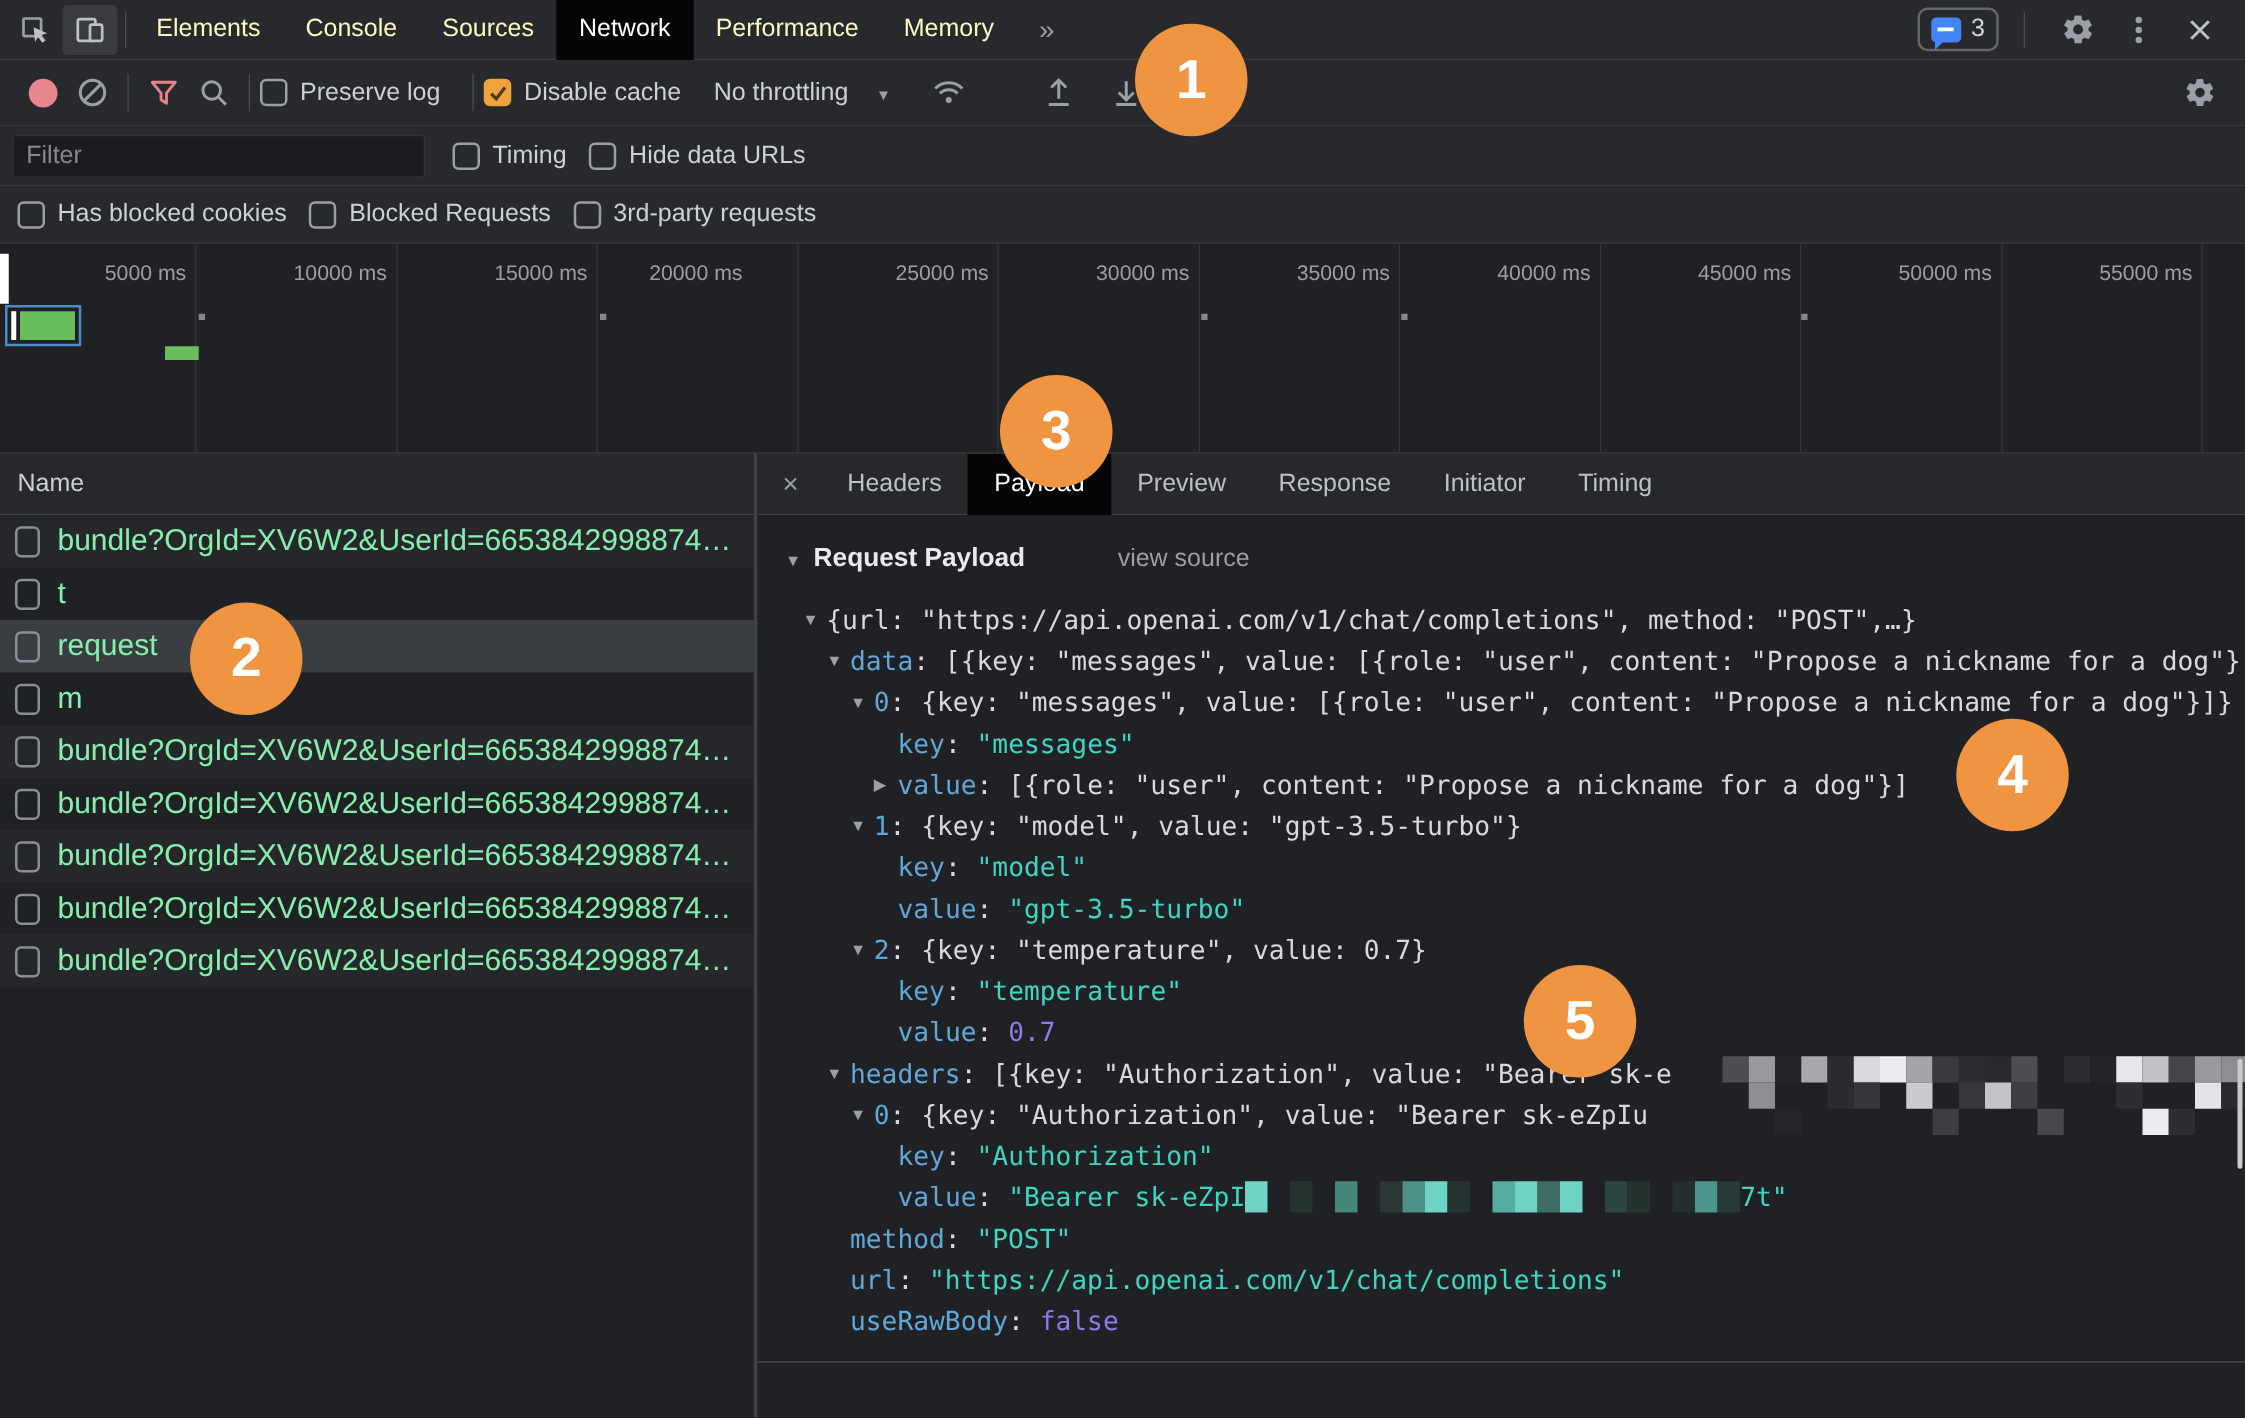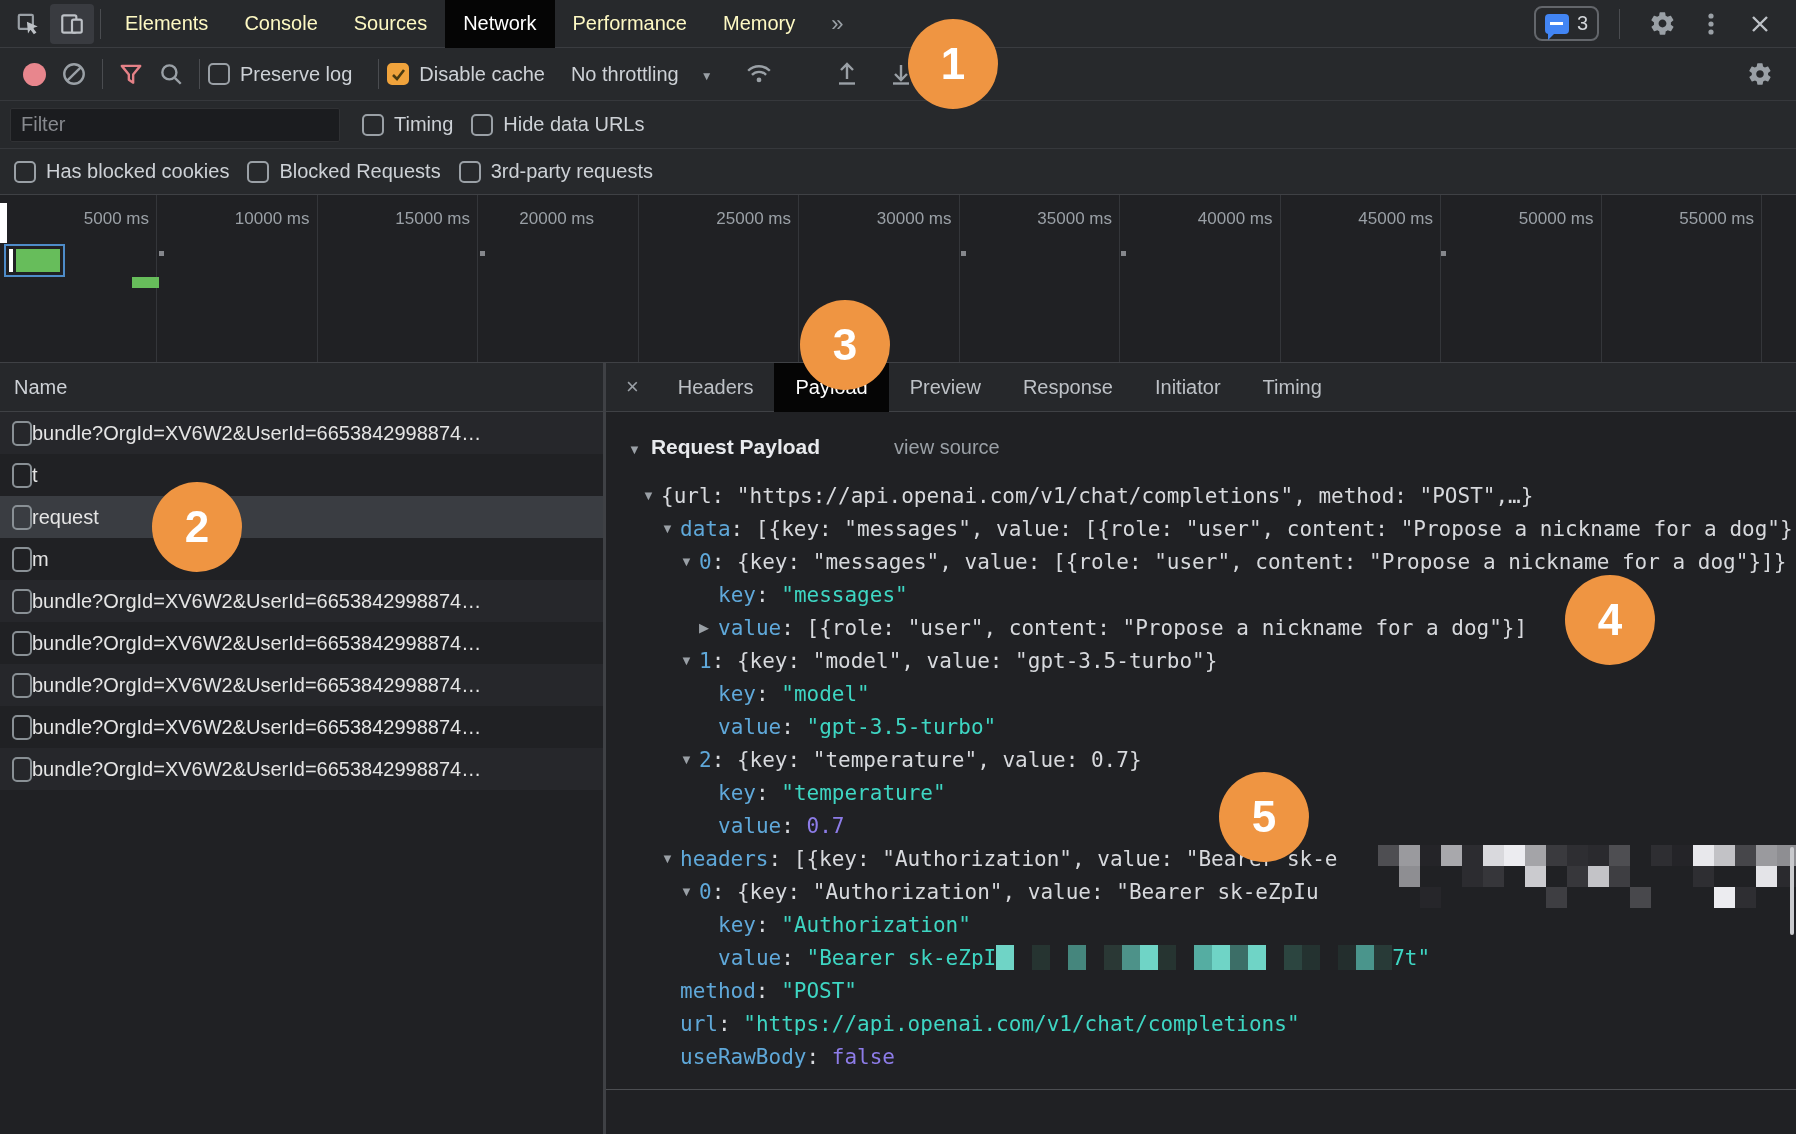--- a/index.html
+++ b/index.html
@@ -64,22 +64,22 @@
   #tl-bar1 .wh { width:4px; background:#fff; margin:3px 0 3px 3px; }
   #tl-bar1 .gr { flex:1; background:#67bd5b; margin:3px; }
   #tl-bar2 { left:132px; top:82px; width:27px; height:11px; background:#67bd5b; }
 
   
   #main { left:0; top:363px; width:1796px; height:771px; display:flex; }
   #namepanel { width:603px; height:771px; background:#202124; flex:0 0 auto; }
   #splitter { width:3px; background:#3f4145; flex:0 0 auto; }
   #namehdr { height:49px; background:#26282b; border-bottom:1px solid #3f4145;
              display:flex; align-items:center; padding-left:14px; color:#cdd1d6; font-size:20px;}
-  .req-row { height:42px; display:flex; align-items:center; padding-left:12px; 
-             color:#e5e5e5; font-size:20px; white-space:nowrap; overflow:hidden;}
+  .req-row { height:42px; display:flex; align-items:center; padding-left:12px; gap:14px;
+             color:#86efac; font-size:24px; white-space:nowrap; overflow:hidden;}
   .req-row.alt { background:#26272b; }
   .req-row.selected { background:#3a3d42; }
   .req-cb { width:20px; height:25px; border:2px solid #899095; border-radius:5px; flex:0 0 auto;}
 
   
   #detailpanel { flex:1; height:771px; background:#202124; position:relative; overflow:hidden;}
   #detailtabs { height:49px; background:#26282b; border-bottom:1px solid #3f4145;
                 display:flex; align-items:center; }
   .dtab { padding:0 21px; height:49px; display:flex; align-items:center; color:#bdc1c6; font-size:20px;}
   .dtab.active { background:#050505; color:#ffffff; }

